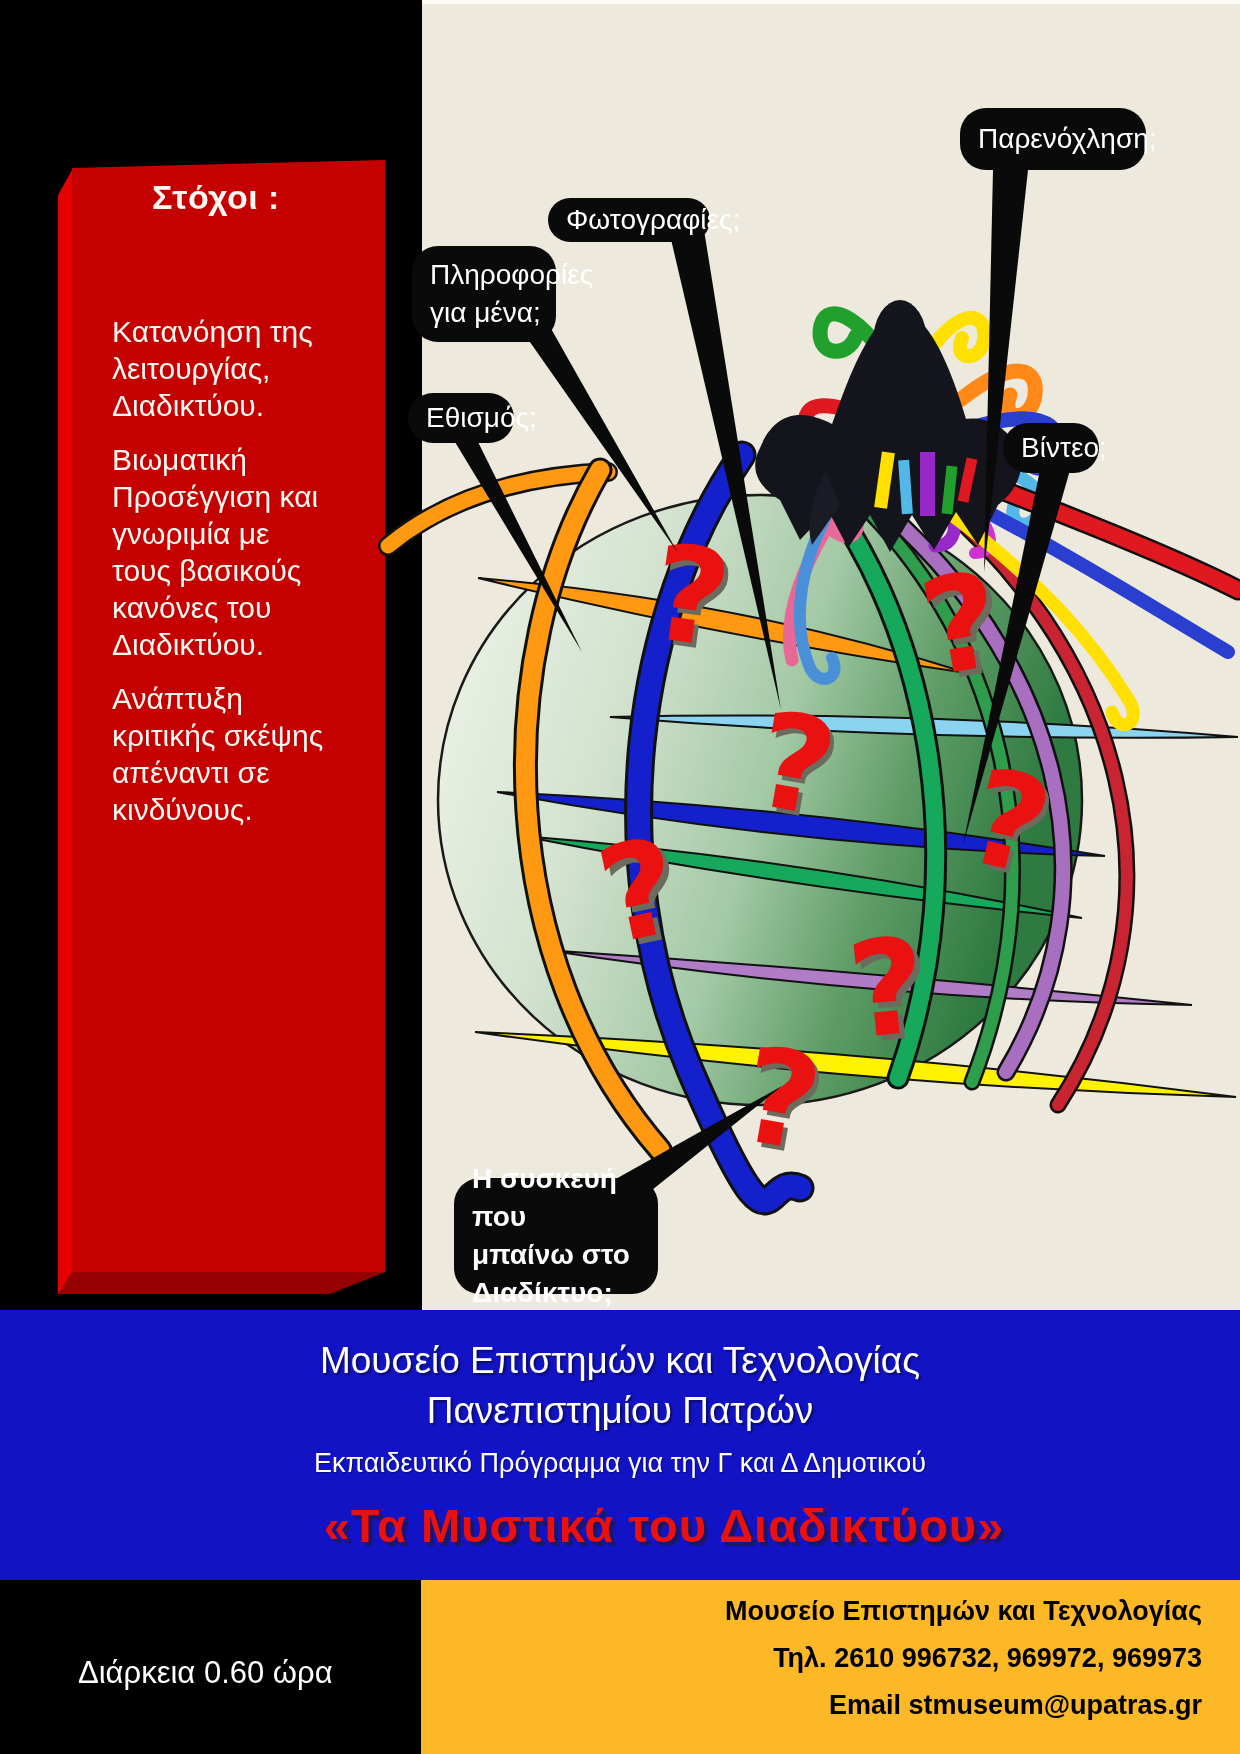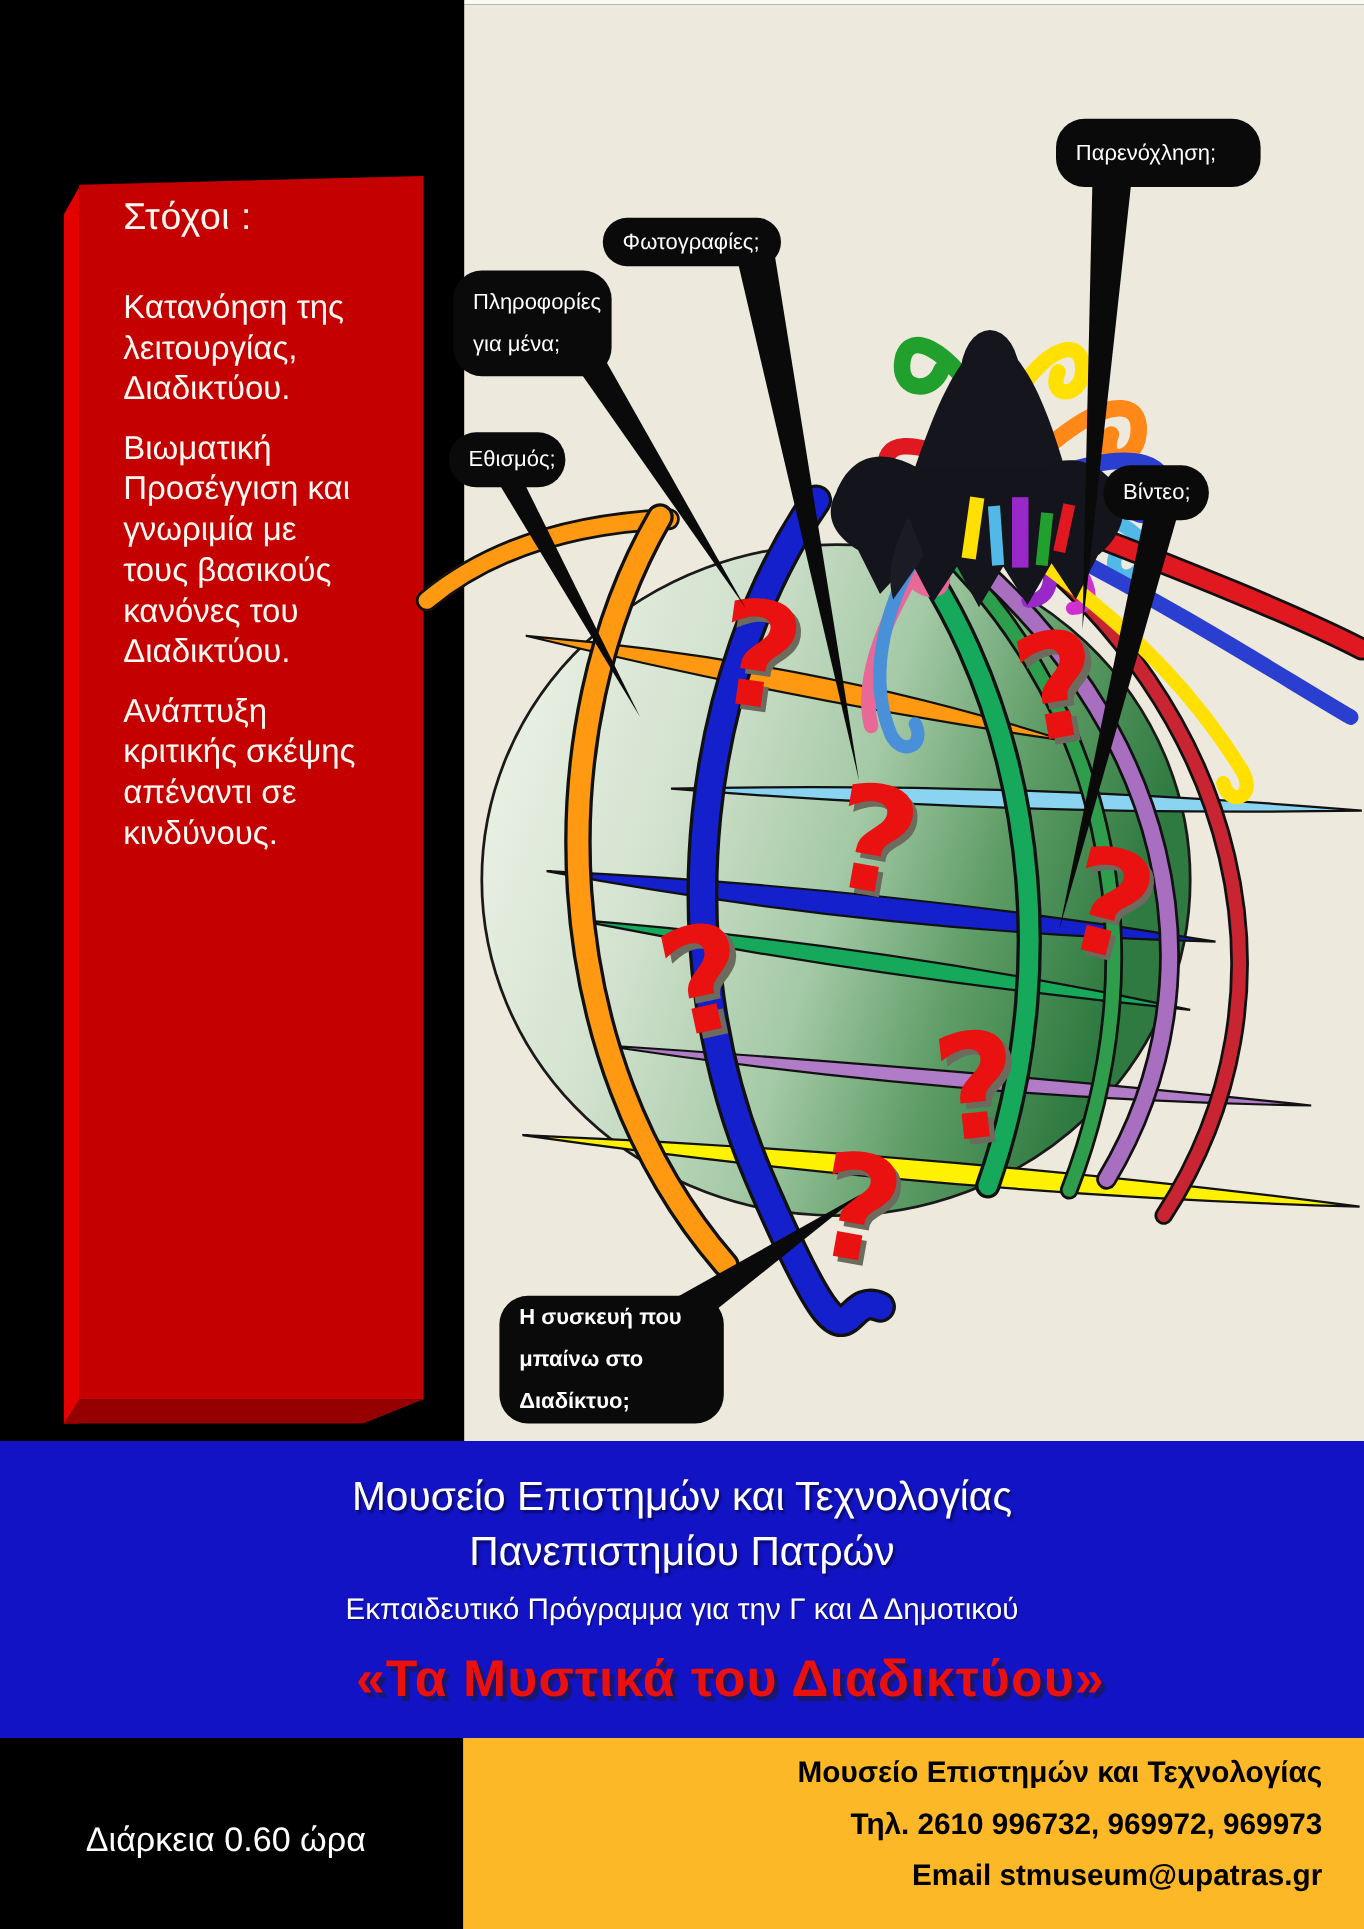--- a/index.html
+++ b/index.html
@@ -10,29 +10,29 @@
   .abs{position:absolute;}
   
   #beige{left:422px;top:4px;width:818px;height:1306px;background:#EDEADD;}
   #top-white{left:422px;top:0;width:818px;height:4px;background:#FBFAF2;}
   #blue-band{left:0;top:1310px;width:1240px;height:270px;background:#1213C4;}
   #bottom-black{left:0;top:1580px;width:421px;height:174px;background:#000;}
   #bottom-yellow{left:421px;top:1580px;width:819px;height:174px;background:#FCB826;}
   
   #goal-art{left:0;top:0;width:422px;height:1310px;}
   #goals-text{left:112px;top:178px;width:252px;color:#FDF9F2;}
-  #goals-title{font-size:34px;font-weight:normal;letter-spacing:.5px;}
+  #goals-title{font-size:34px;font-weight:bold;letter-spacing:.5px;margin-left:40px;}
   .goal-item{font-size:30px;line-height:37px;white-space:pre-line;margin-top:17px;}
-  #goal-1{margin-top:44px;}
+  #goal-1{margin-top:96px;}
   
   #globe-svg{left:0;top:0;width:1240px;height:1310px;}
   
   .callout{
     position:absolute;background:#0A0A0A;color:#FFF;border-radius:26px;
-    font-size:20px;line-height:38px;display:flex;align-items:center;
+    font-size:28px;line-height:38px;display:flex;align-items:center;
     padding:6px 18px;box-sizing:border-box;white-space:pre-line;
   }
   
   .band-center{left:0;width:1240px;text-align:center;color:#FFF;}
   #museum-title{top:1336px;font-size:37px;line-height:50px;white-space:pre-line;
     text-shadow:2px 2px 2px rgba(0,0,0,.45);}
   #program-subtitle{top:1448px;font-size:27px;text-shadow:1px 1px 1px rgba(0,0,0,.4);}
   #program-title{top:1498px;font-size:47px;font-weight:bold;color:#EA100C;
     text-shadow:4px 4px 0 rgba(25,25,95,.85);letter-spacing:1px;padding-left:44px;}
   

